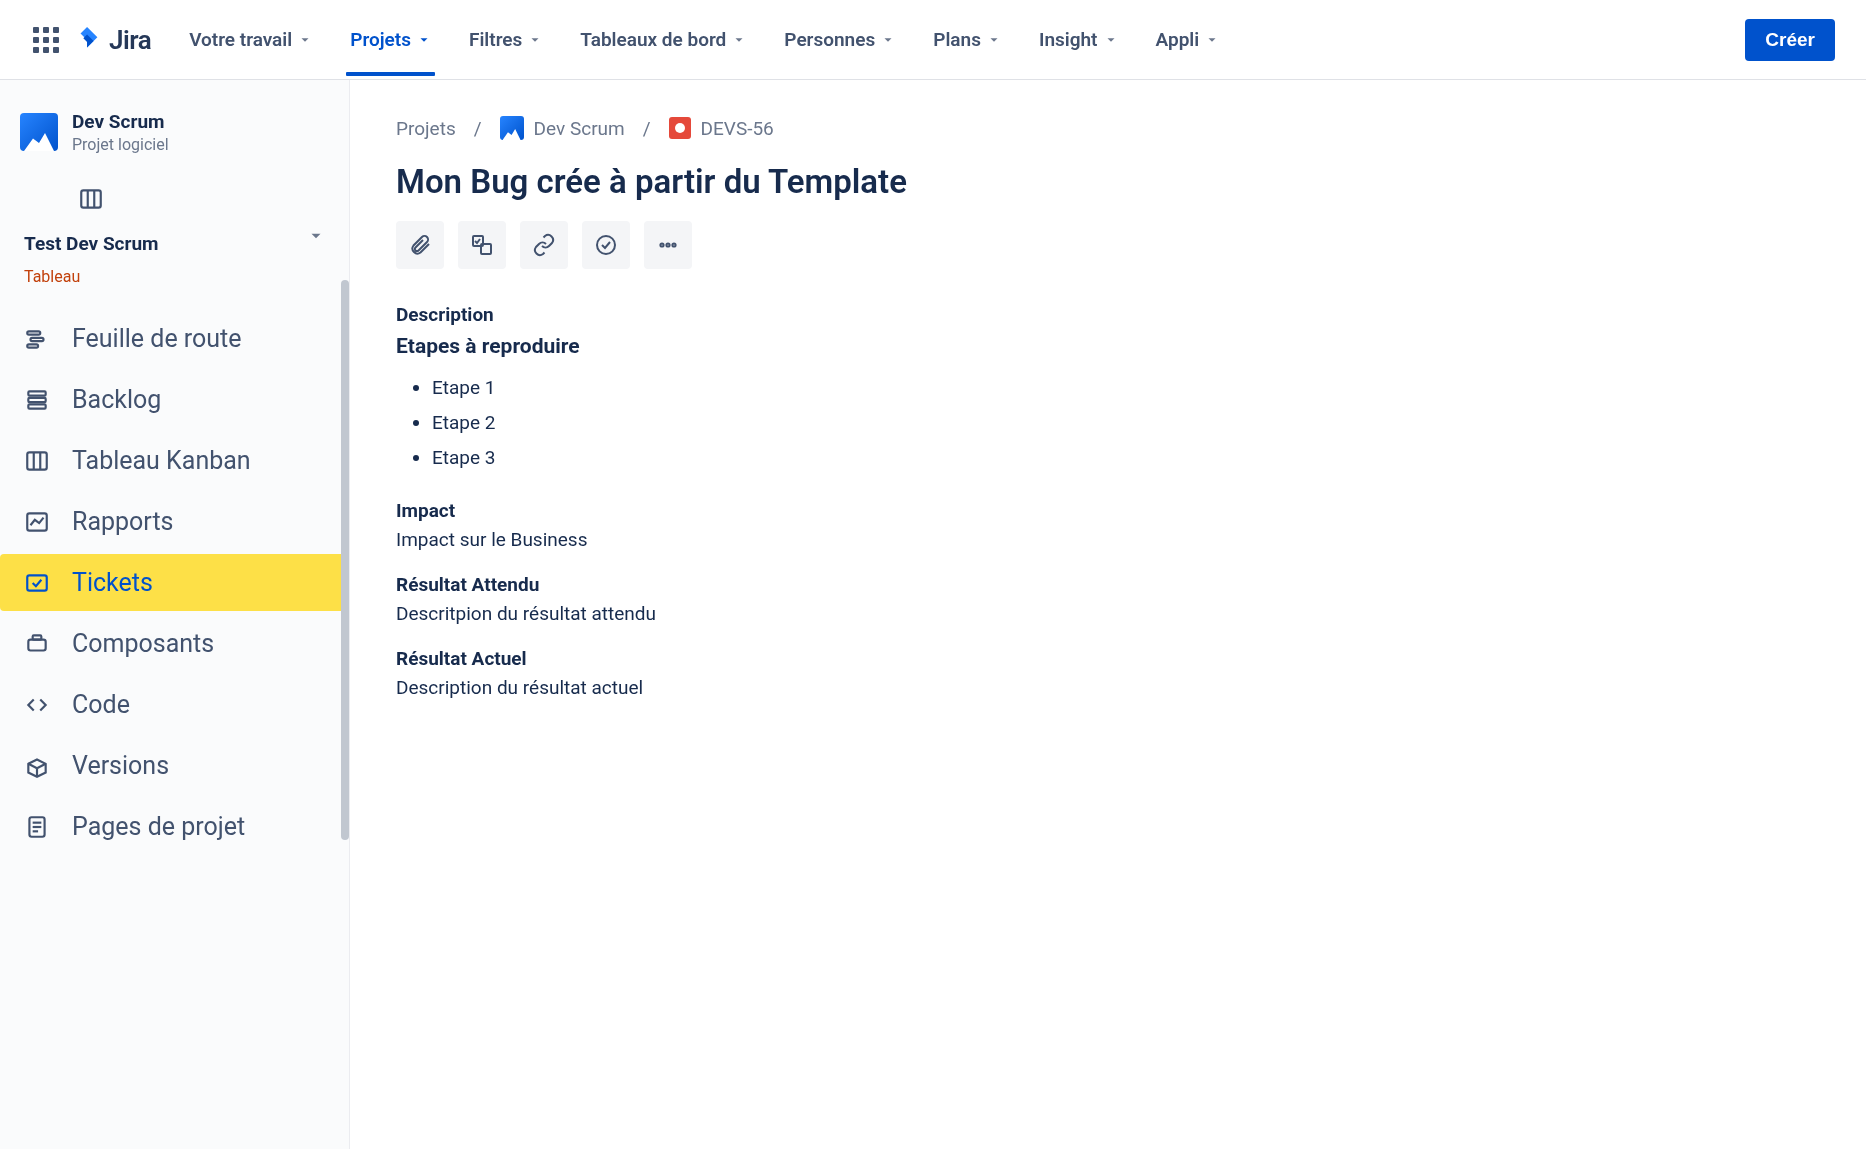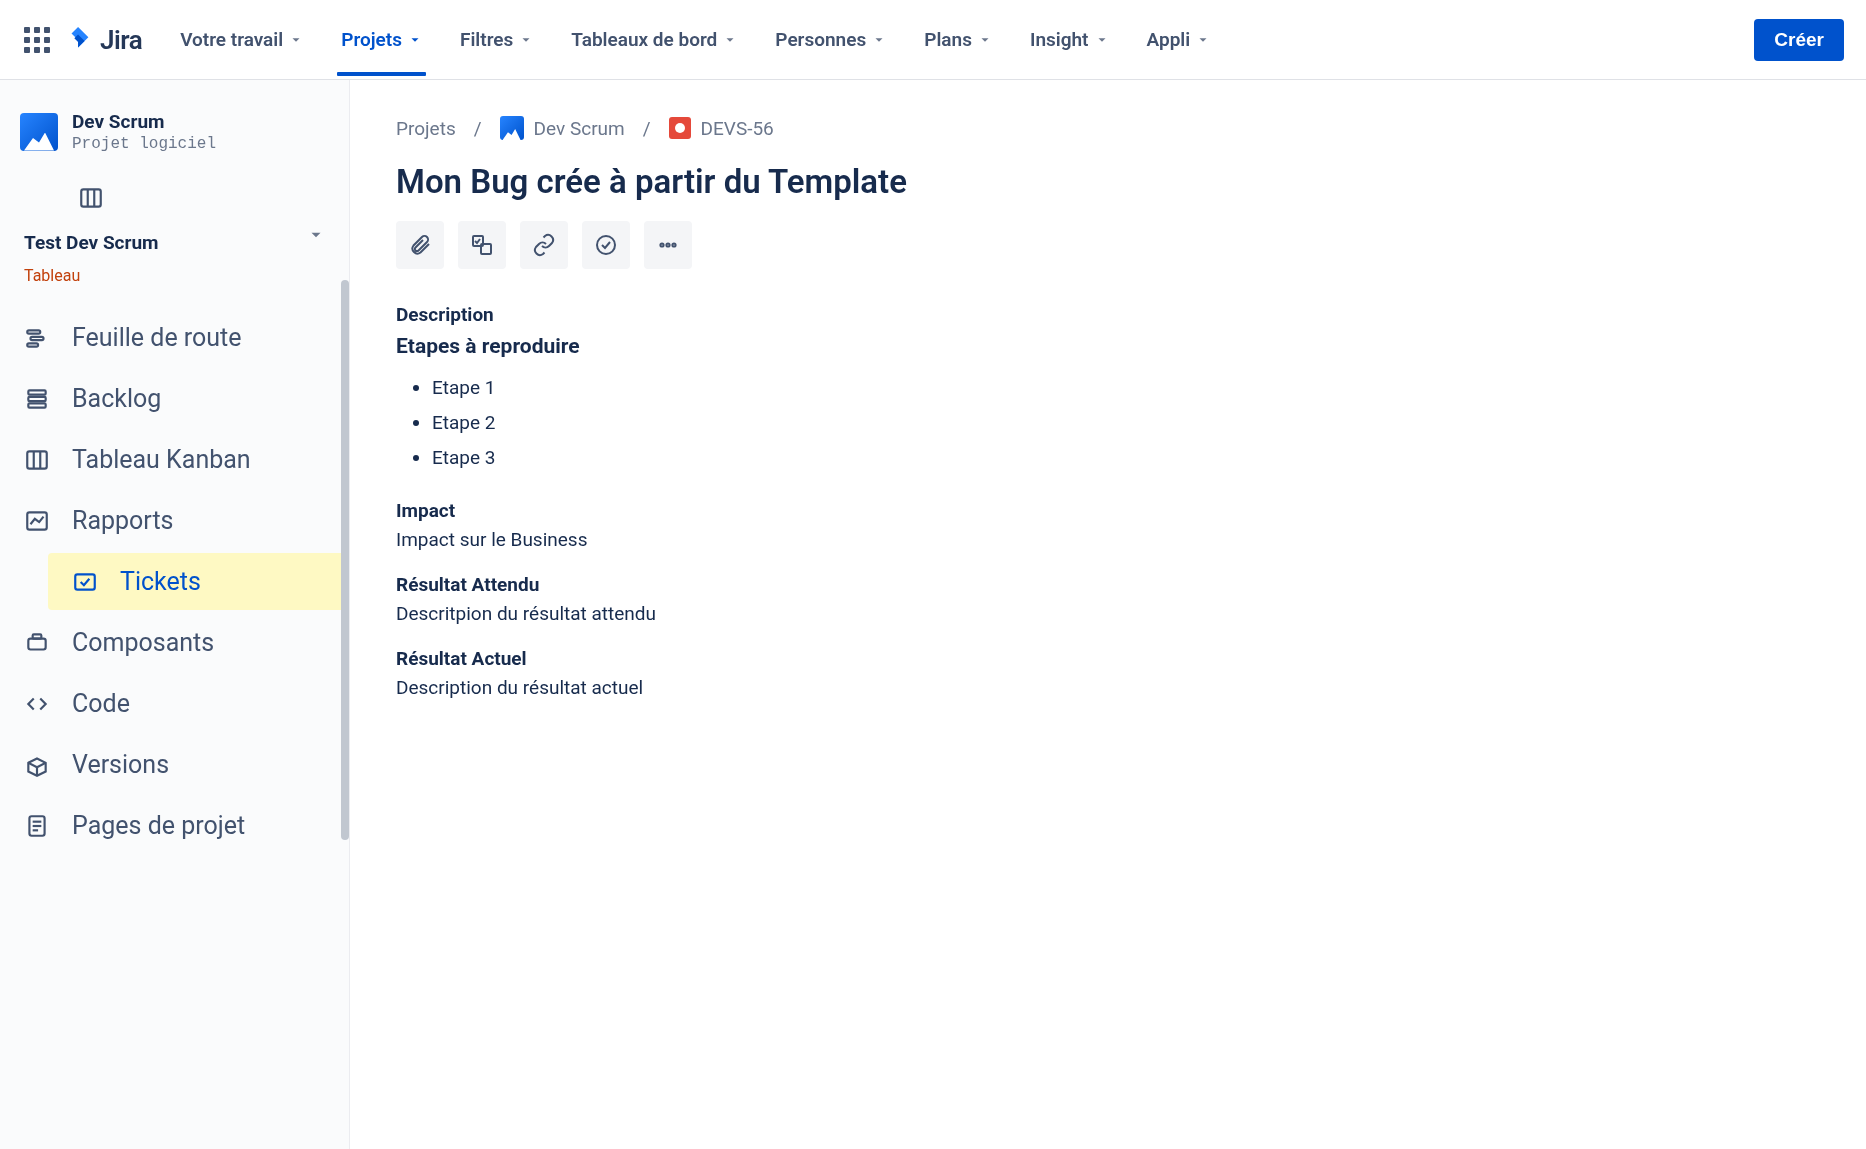--- a/index.html
+++ b/index.html
@@ -11,21 +11,21 @@
     height: 1149px;
     overflow: hidden;
   }
 
   
   .topnav {
     height: 80px;
     border-bottom: 1px solid #dfe1e6;
     display: flex;
     align-items: center;
-    padding: 0 22px;
+    padding: 0 31px;
     gap: 12px;
   }
   .app-switcher {
     width: 30px; height: 30px;
     display: grid;
     grid-template-columns: repeat(3, 6px);
     grid-template-rows: repeat(3, 6px);
     gap: 4px;
     align-content: center;
     justify-content: center;
@@ -86,44 +86,43 @@
     width: 38px; height: 38px; border-radius: 4px;
     background: linear-gradient(135deg, #2684ff 0%, #0052cc 100%);
     display:flex; align-items:flex-end; justify-content:center;
     overflow:hidden;
   }
   .project-avatar::before {
     content:""; width: 30px; height: 18px;
     background: #fff; clip-path: polygon(0 100%,30% 30%,50% 55%,70% 0,100% 100%);
   }
   .project-header .name { font-size: 19px; font-weight: 700; color: #172b4d; }
-  .project-header .type { font-size: 16px; color: #6b778c; margin-top: 2px; font-family: Liberation Mono, monospace; }
+  .project-header .type { font-size: 16px; color: #6b778c; margin-top: 2px; }
 
   .board-select {
     display:flex; align-items:center; justify-content:space-between;
     padding: 10px 24px;
     cursor:pointer;
   }
   .board-select .left { display:flex; align-items:center; gap: 20px; flex-direction: column; }
   .board-select .title { font-size: 19px; font-weight: 700; color: #172b4d; }
   .board-select .sub { font-size: 16px; color: #c2410c; margin-top: 12px; }
 
   .side-list { margin-top: 14px; }
   .side-item {
     display:flex; align-items:center; gap: 22px;
     padding: 14px 24px;
     font-size: 25px; color: #42526e;
     cursor:pointer;
     border-radius: 4px;
     margin: 4px 0;
   }
   .side-item.selected {
-    background: #fef9c3;
+    background: #fde047;
     color: #0052cc;
-    margin-left: 48px;
   }
   .side-item.selected .sicon path,
   .side-item.selected .sicon rect,
   .side-item.selected .sicon line,
   .side-item.selected .sicon polyline { stroke: #0052cc; }
   .sicon { width: 26px; height: 26px; flex-shrink:0; }
   .sicon * { stroke: #42526e; stroke-width: 2; fill: none; }
 
   
   .content { flex: 1; padding: 36px 46px; overflow: auto; }

